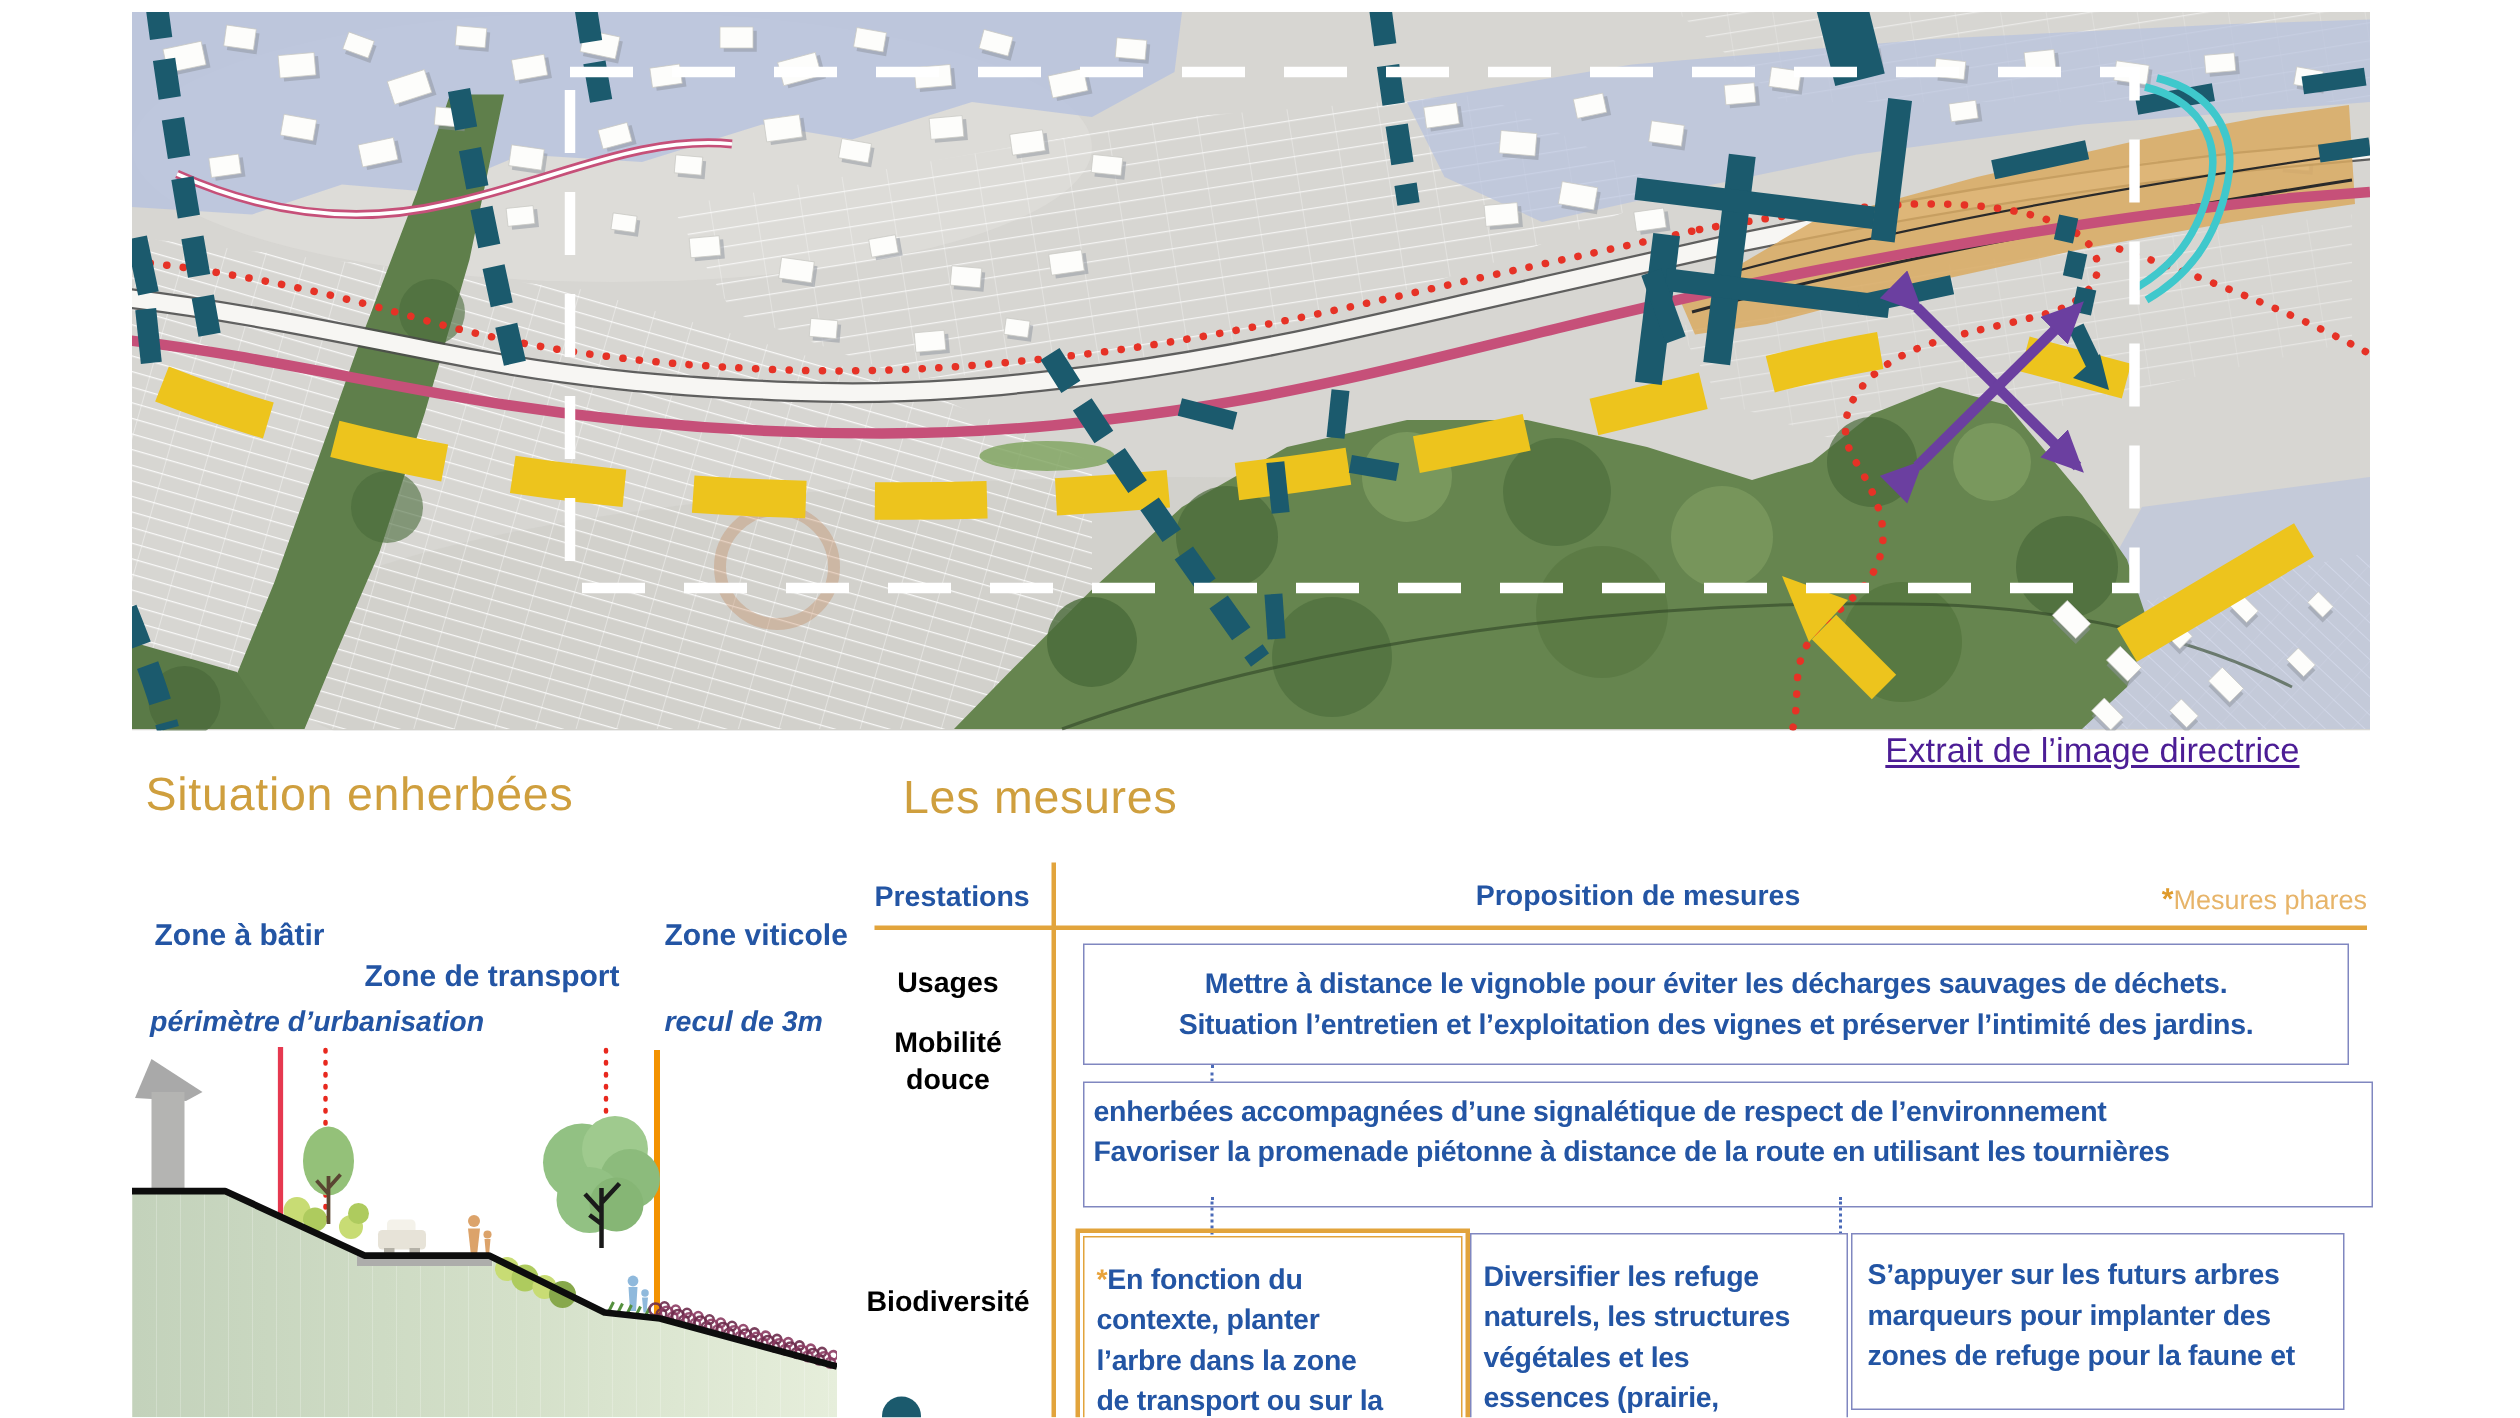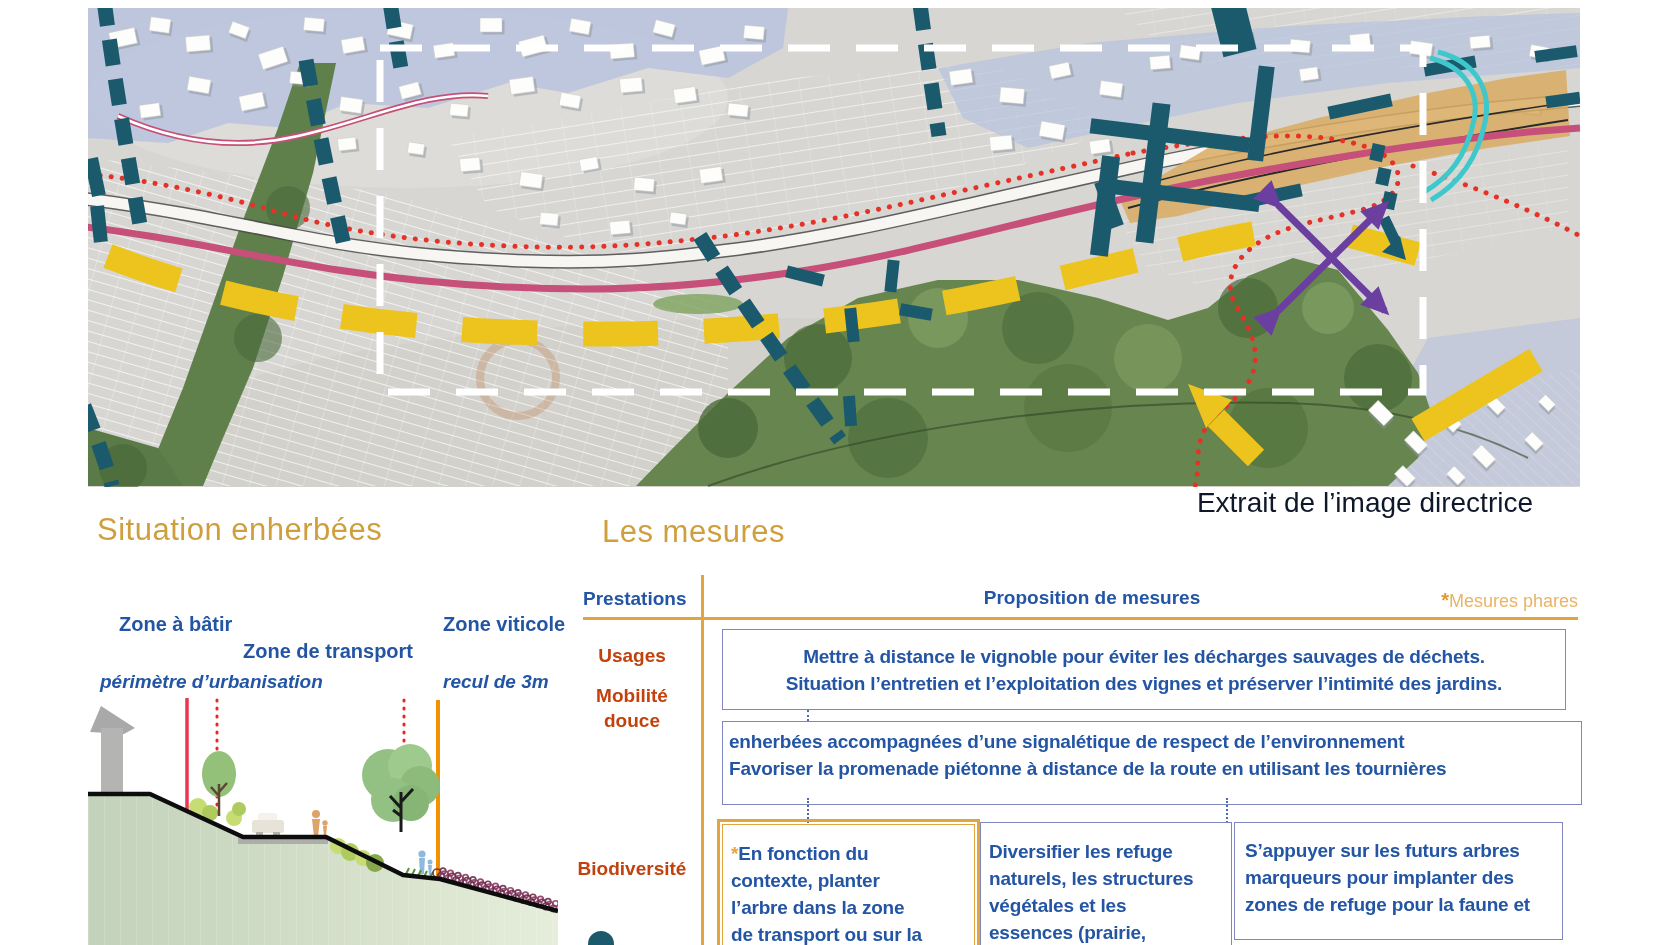--- a/index.html
+++ b/index.html
@@ -1,31 +1,31 @@
 <!DOCTYPE html>
 <html><head>
 <meta charset="utf-8">
 <style>
   html,body{margin:0;padding:0;background:#ffffff;}
   .page{position:relative;width:1680px;height:945px;overflow:hidden;background:#ffffff;
         font-family:"Liberation Sans", sans-serif;}
   .abs{position:absolute;}
   
   .h-gold{font-size:31px;color:#cf9f3e;letter-spacing:.5px;}
-  .map-caption{font-size:28px;color:#0f172a;}
+  .map-caption{font-size:23px;color:#4c1d95;text-decoration:underline;}
   
   .blab{color:#2355a4;font-weight:bold;font-size:20px;white-space:nowrap;}
   .blab-i{color:#2355a4;font-weight:bold;font-style:italic;font-size:19px;white-space:nowrap;}
   
   .t-head{color:#2355a4;font-weight:bold;font-size:19px;white-space:nowrap;}
   .t-note-star{color:#df9a2b;font-weight:bold;font-size:20px;}
   .t-note{color:#e7b469;font-size:18px;}
   .hline{height:3px;background:#e2a43c;}
   .vline{width:3px;background:#e2a43c;}
-  .rowlab{color:#c2410c;font-weight:bold;font-size:19px;text-align:center;line-height:25px;}
+  .rowlab{color:#000000;font-weight:bold;font-size:19px;text-align:center;line-height:25px;}
   .mbox{border:1.5px solid #8087c0;background:#ffffff;color:#2355a4;font-weight:bold;
         font-size:19px;letter-spacing:-0.2px;}
   .mbox .bline{white-space:nowrap;line-height:27px;}
   .mbox-center{display:flex;flex-direction:column;justify-content:center;align-items:center;text-align:center;}
   .mbox-left{padding:6px 10px 0 6px;text-align:left;}
   .biobox{line-height:27px;padding:15px 2px 0 8px;}
   .biobox3{line-height:25px;padding:14px 2px 0 10px;}
   .star-box{border:1px solid #e2a43c;outline:3px solid #e2a43c;outline-offset:2px;}
   .oStar{color:#e8a33c;font-weight:bold;}
   .dotv{border-left:2px dotted #4a6ab8;width:0;}
@@ -313,21 +313,21 @@
       <path d="M1190,197 L1297,303" marker-start="url(#pArr)" marker-end="url(#pArr)"></path>
       <path d="M1190,303 L1297,197" marker-start="url(#pArr)" marker-end="url(#pArr)"></path>
     </g>
   </svg>
   </div>
 
   <div class="abs map-caption" style="right:147px;top:487px;">Extrait de l’image directrice</div>
 
   <div class="abs h-gold" style="left:97px;top:512px;">Situation enherbées</div>
 
-  <div class="abs blab" style="left:103px;top:613px;margin-left:16px;">Zone à bâtir</div>
+  <div class="abs blab" style="left:103px;top:613px;">Zone à bâtir</div>
   <div class="abs blab" style="left:243px;top:640px;">Zone de transport</div>
   <div class="abs blab" style="left:443px;top:613px;">Zone viticole</div>
   <div class="abs blab-i" style="left:100px;top:671px;">périmètre d’urbanisation</div>
   <div class="abs blab-i" style="left:443px;top:671px;">recul de 3m</div>
 
   <div class="abs" style="left:88px;top:570px;width:470px;height:375px;">
   <svg width="470" height="375" viewBox="0 0 470 375">
     <defs>
       <linearGradient id="gGround" x1="0" y1="0" x2="1" y2="0">
         <stop offset="0" stop-color="#c3d2bb"></stop>

